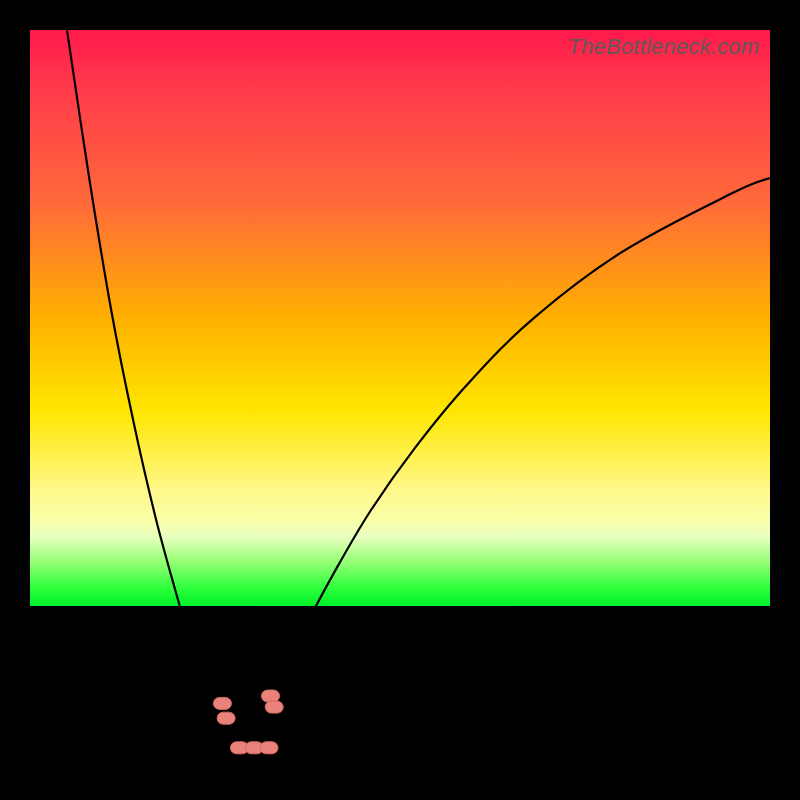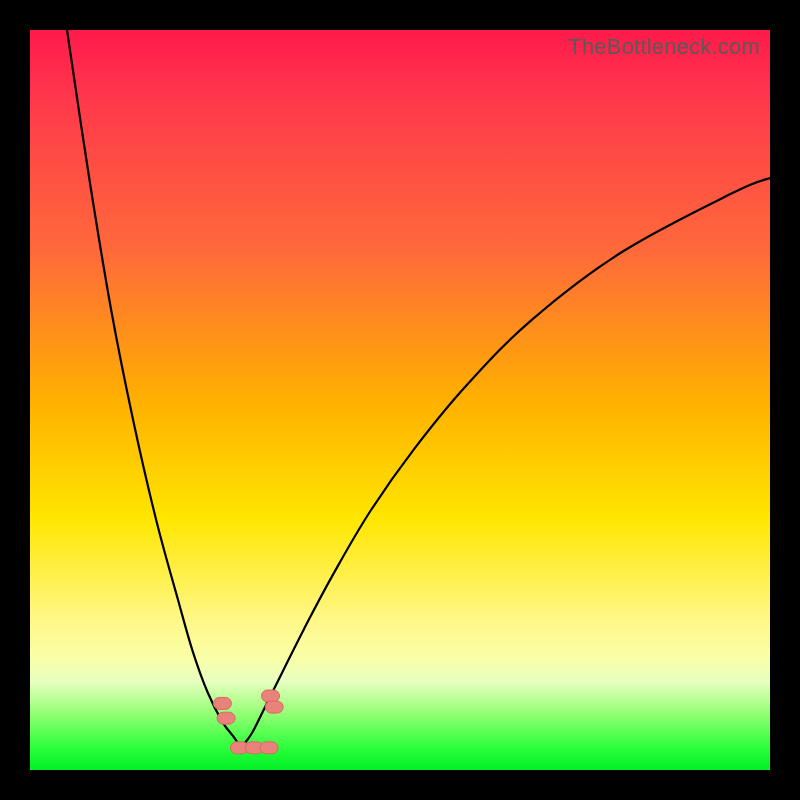--- a/index.html
+++ b/index.html
@@ -15,35 +15,36 @@
     position: relative;
     width: 800px;
     height: 800px;
     background: #000;
   }
   .plot-area {
     position: absolute;
     left: 30px;
     top: 30px;
     width: 740px;
-    height: 740px;
+    height: 576px;
     background: linear-gradient(
       to bottom,
       #ff1a4b 0%,
       #ff3a4b 10%,
       #ff6a3a 30%,
       #ffb000 50%,
       #ffe600 66%,
       #fff88a 80%,
       #f9ffa8 85%,
       #e8ffc0 88%,
       #9cff7a 92%,
       #2bff3a 97%,
       #00f028 100%
     );
+    font-style: italic;
   }
   .watermark {
     position: absolute;
     top: 4px;
     right: 10px;
     color: #5a5a5a;
     font-size: 22px;
     font-weight: 500;
     letter-spacing: 0.2px;
     z-index: 10;

